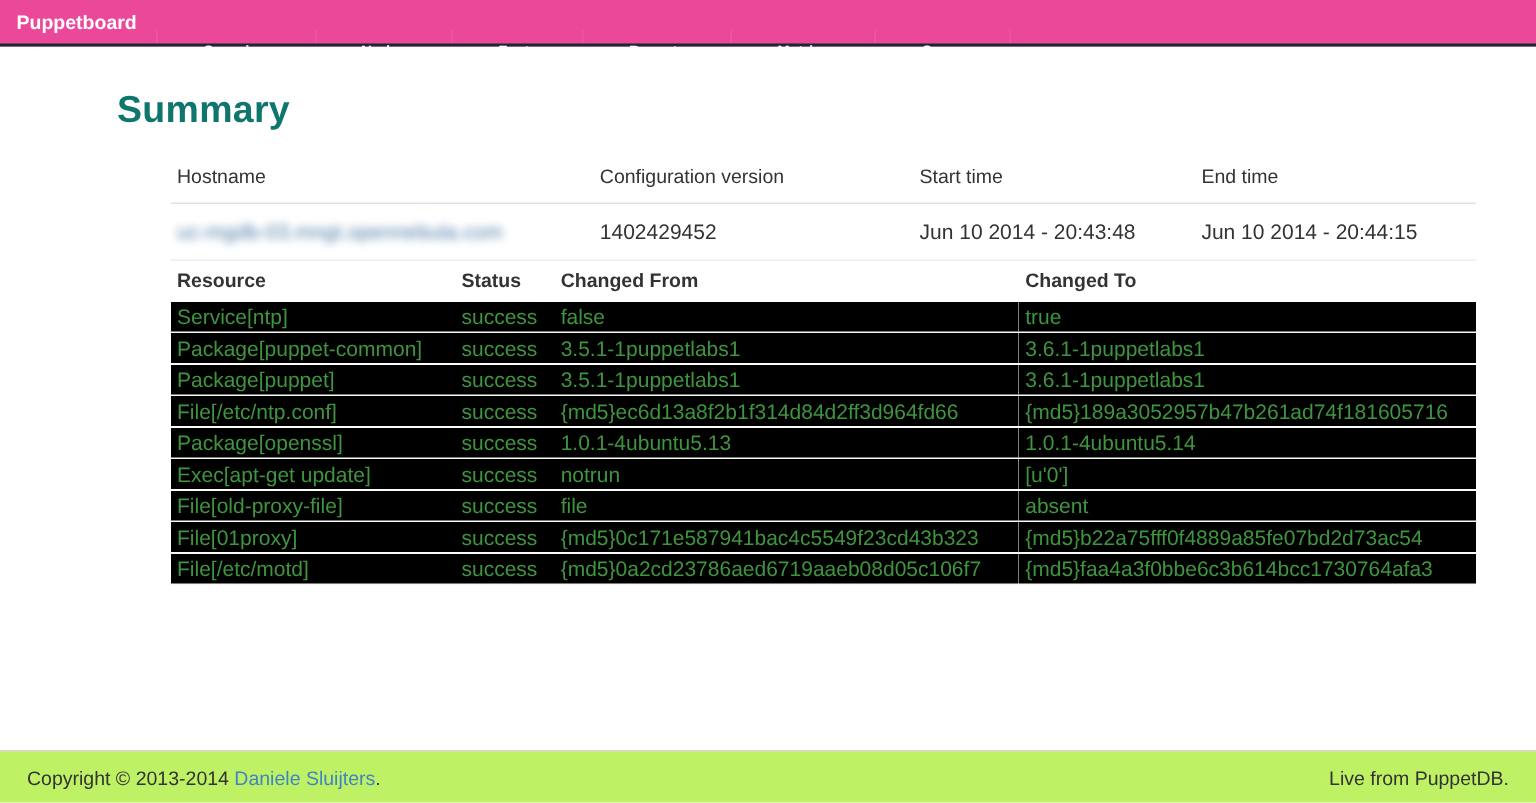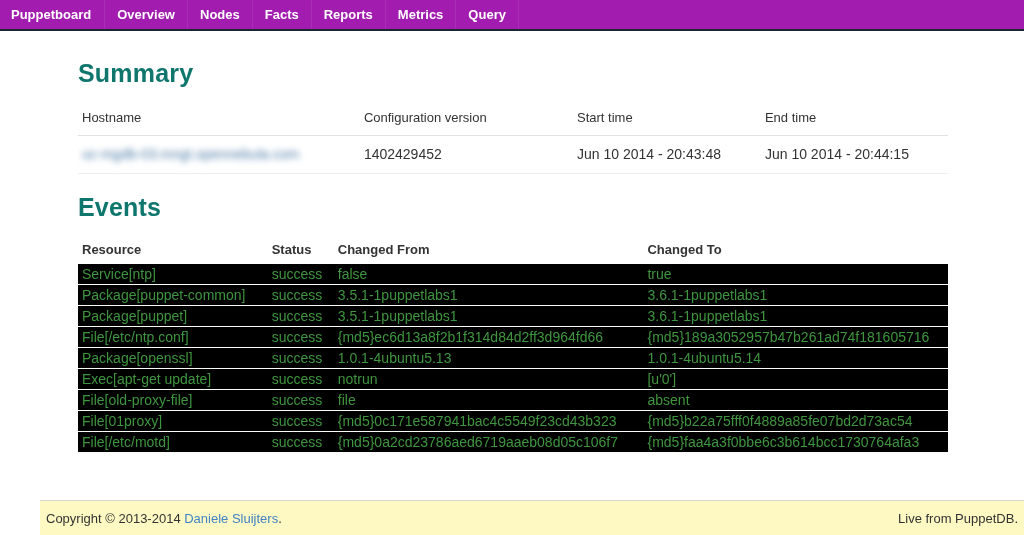--- a/index.html
+++ b/index.html
@@ -6,62 +6,64 @@
   html, body {
     margin: 0; padding: 0;
     width: 1024px; height: 535px;
     background: #ffffff;
     font-family: "Liberation Sans", sans-serif;
     overflow: hidden;
   }
   
   .navbar {
     height: 31px;
-    background: #a21caf;
+    background: #ec4899;
     border-bottom: 2px solid #1b2733;
     display: flex;
     align-items: stretch;
   }
   .navbar-brand {
     color: #ffffff;
     font-size: 13px;
     font-weight: 700;
     line-height: 29px;
     padding: 0 13px 0 11px;
     text-decoration: none;
     cursor: pointer;
   }
   .nav-item {
     color: #ffffff;
-    font-size: 13px;
+    font-size: 10px;
     font-weight: 600;
     line-height: 29px;
-    padding: 0 12px;
+    padding: 0 30px;
     border-left: 1px solid rgba(255,255,255,0.08);
     text-decoration: none;
     cursor: pointer;
+    margin-top: 20px;
   }
   .nav-item:last-child { border-right: 1px solid rgba(255,255,255,0.08); }
   
   .container {
     margin: 0 76px 0 78px;
     width: 870px;
   }
   h2.section-title {
     font-size: 25px;
     font-weight: 600;
     color: #0f766e;
     margin: 28px 0 15px 0;
     letter-spacing: 0.2px;
   }
   h2.events-title { margin-top: 19px; }
   table {
     width: 100%;
     border-collapse: collapse;
     table-layout: fixed;
+    margin-left: 36px;
   }
   th {
     text-align: left;
     font-weight: 400;
     font-size: 13px;
     color: #333333;
   }
   td { font-size: 14px; white-space: nowrap; overflow: hidden; }
   
   .summary-table th {
@@ -94,29 +96,28 @@
   }
   .col-resource { width: 21.8%; }
   .col-status   { width: 7.6%;  }
   .col-from     { width: 35.6%; }
   .col-to       { width: 35.0%; }
   
   .footer {
     position: absolute;
     left: 0; right: 0; bottom: 0;
     height: 35px;
-    background: #fef9c3;
+    background: #bef264;
     border-top: 1px solid #d6d6d6;
     display: flex;
     justify-content: space-between;
     align-items: center;
-    padding: 0 6px;
+    padding: 0 18px;
     font-size: 13px;
     color: #333333;
-    margin-left: 40px;
   }
   .footer a {
     color: #4183c4;
     text-decoration: none;
     cursor: pointer;
   }
 </style>
 </head>
 <body>
 
@@ -152,21 +153,20 @@
     <tbody>
       <tr>
         <td><a class="blurred-link">uc-mgdb-03.mngt.opennebula.com</a></td>
         <td>1402429452</td>
         <td>Jun 10 2014 - 20:43:48</td>
         <td>Jun 10 2014 - 20:44:15</td>
       </tr>
     </tbody>
   </table>
 
-  <h2 class="section-title events-title">Events</h2>
 
   <table class="events-table">
     <colgroup>
       <col class="col-resource">
         <col class="col-status">
         <col class="col-from">
         <col class="col-to">
     </colgroup>
     <thead>
       <tr>

